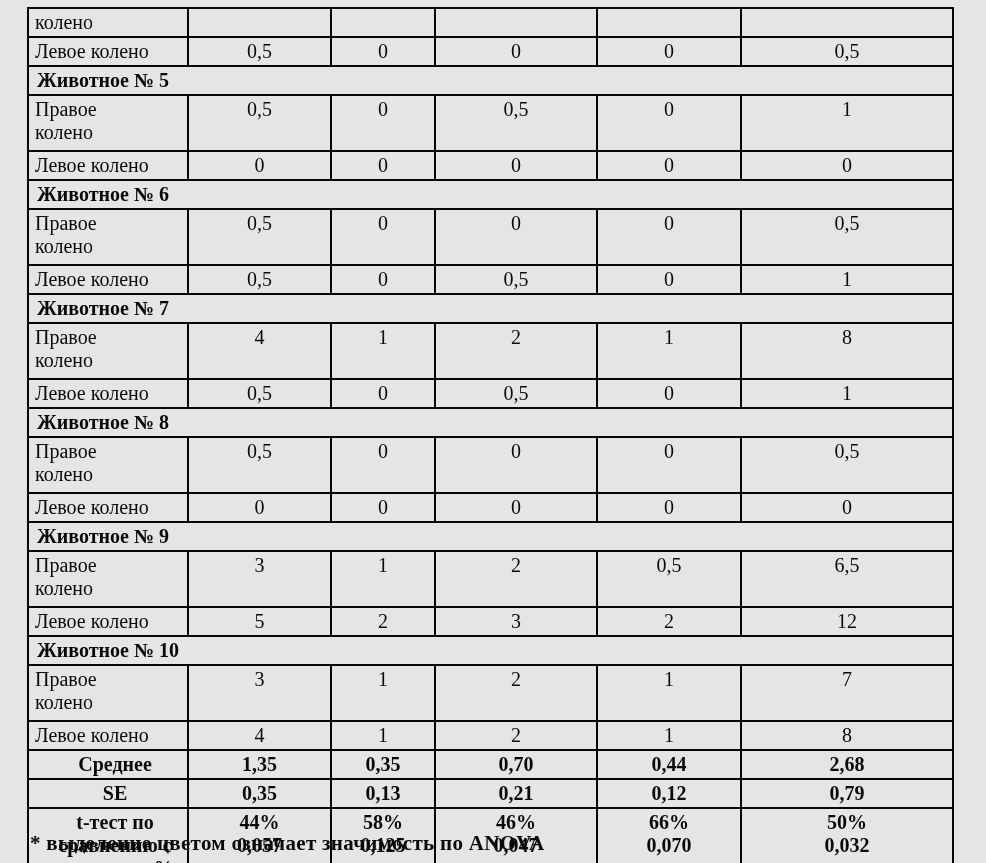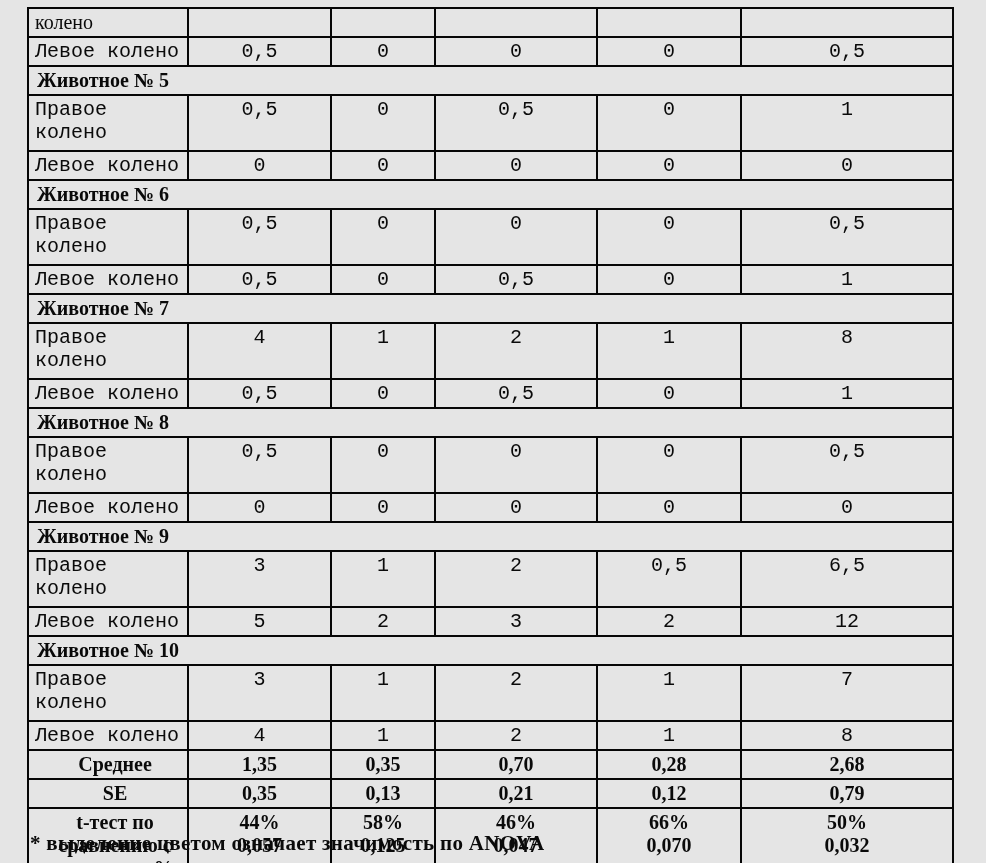--- a/index.html
+++ b/index.html
@@ -42,21 +42,21 @@
 
   td.label {
     text-align: left;
     padding-left: 8px;
   }
   td.value {
     text-align: center;
   }
 
   tr.row-partial  { height: 28px; }
-  tr.row-data     { height: 26px; font-family: Liberation Mono, monospace; }
+  tr.row-data     { height: 26px; }
   tr.row-data.tall{ height: 56px; padding-left: 40px; }
   tr.row-section  { height: 27px; }
   tr.row-summary  { height: 27px; }
   tr.row-ttest    { height: 90px; }
 
   tr.row-section td {
     font-weight: 700;
     text-align: left;
     padding-left: 8px;
     margin-top: 24px;
@@ -230,21 +230,21 @@
           <td class="value">1</td>
           <td class="value">2</td>
           <td class="value">1</td>
           <td class="value">8</td>
         </tr>
         <tr class="row-summary">
           <td class="label">Среднее</td>
           <td class="value">1,35</td>
           <td class="value">0,35</td>
           <td class="value">0,70</td>
-          <td class="value">0,28</td>
+          <td class="value">0,44</td>
           <td class="value">2,68</td>
         </tr>
         <tr class="row-summary">
           <td class="label">SE</td>
           <td class="value">0,35</td>
           <td class="value">0,13</td>
           <td class="value">0,21</td>
           <td class="value">0,12</td>
           <td class="value">0,79</td>
         </tr>

